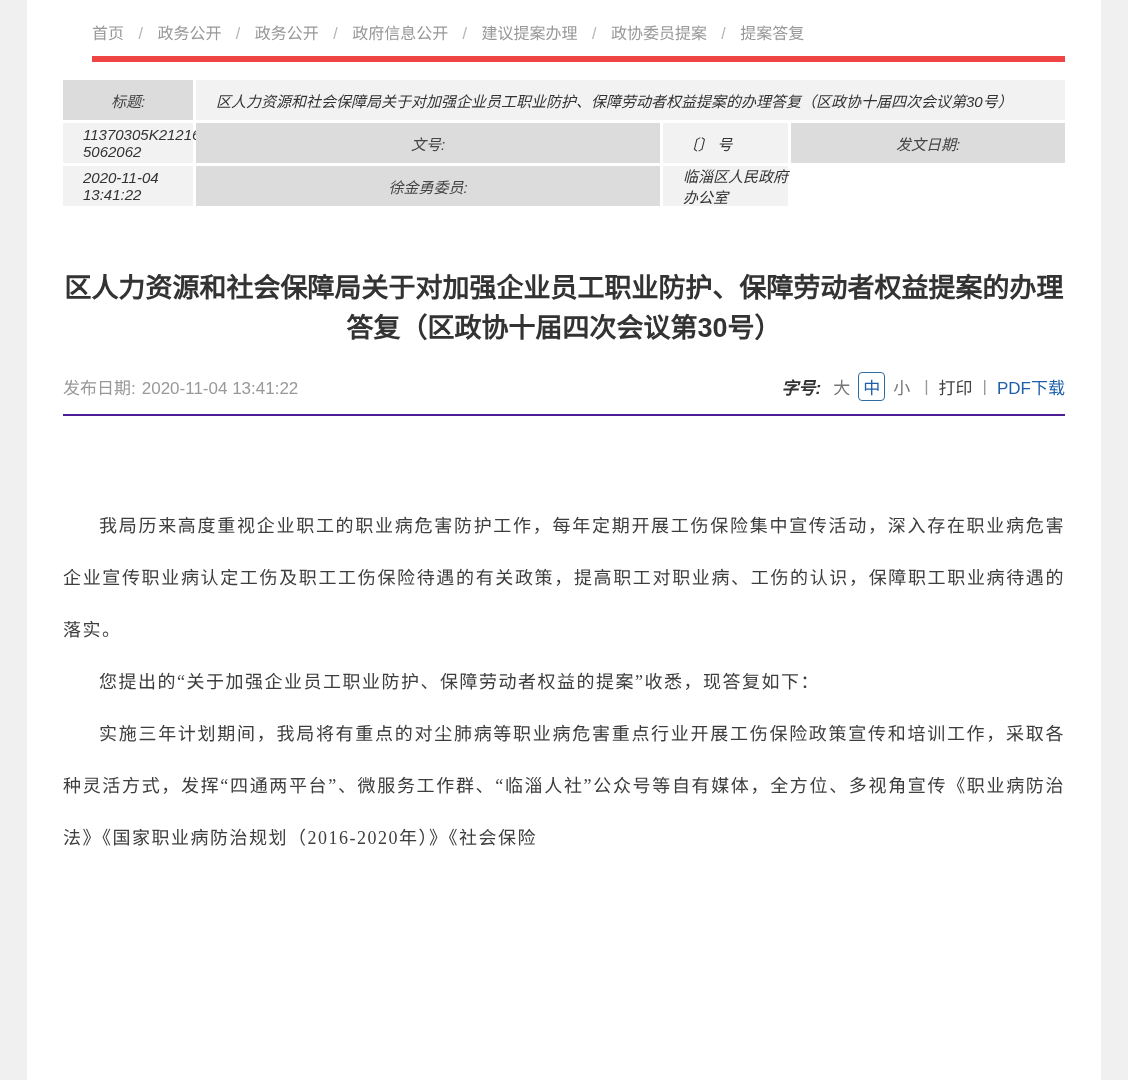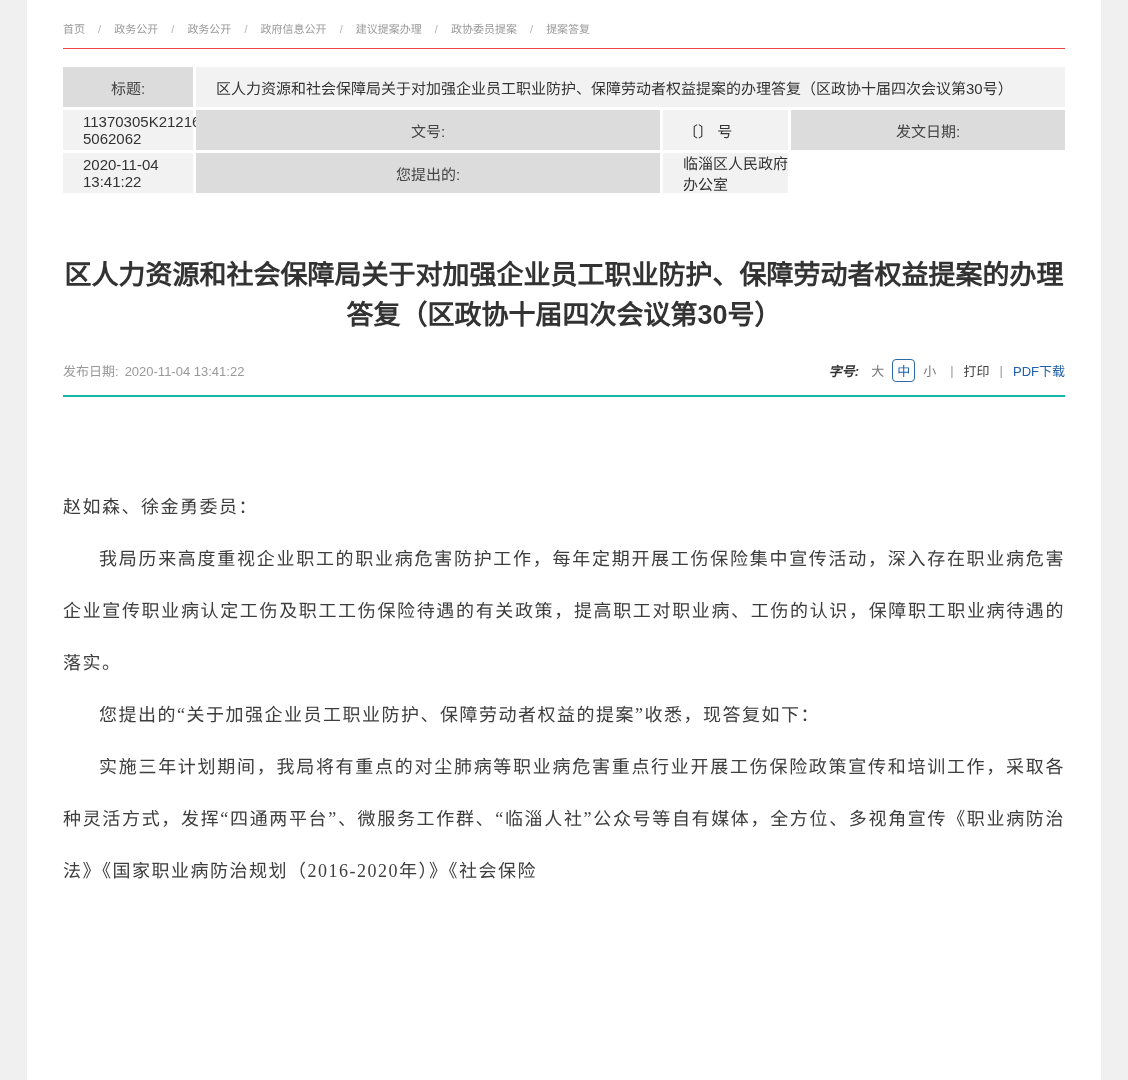--- a/index.html
+++ b/index.html
@@ -13,40 +13,42 @@
     width: 1074px;
     height: 1080px;
     margin: 0 auto;
     background: #ffffff;
     padding: 0 36px;
     overflow: hidden;
   }
   
   .breadcrumb {
     padding: 20px 0 12px 0;
-    border-bottom: 1px solid #ef4444;
-    font-size: 11px;
+    border-bottom: 6px solid #ef4444;
+    font-size: 16px;
     color: #999;
+    margin-left: 29px;
   }
   .breadcrumb a {
     color: #999;
     text-decoration: none;
     cursor: pointer;
   }
   .breadcrumb .sep {
     color: #b5b5b5;
     margin: 0 10px;
   }
   
   .meta-grid {
     margin-top: 18px;
     display: grid;
     grid-template-columns: 130px 464px 125px 1fr;
     gap: 3px;
     font-size: 15px;
+    font-style: italic;
   }
   .meta-grid .cell {
     height: 40px;
     display: flex;
     align-items: center;
   }
   .meta-grid .label {
     background: #dcdcdc;
     justify-content: center;
     color: #444;
@@ -64,25 +66,25 @@
     text-align: center;
     font-size: 27px;
     font-weight: bold;
     line-height: 40px;
     color: #333;
   }
   
   .info-bar {
     margin-top: 24px;
     padding-bottom: 13px;
-    border-bottom: 2px solid #14b8a6;
+    border-bottom: 2px solid #4c1d95;
     display: flex;
     justify-content: space-between;
     align-items: center;
-    font-size: 13px;
+    font-size: 17px;
   }
   .pub-date { color: #999; }
   .pub-date .pub-value { margin-left: 6px; }
   .controls { display: flex; align-items: center; color: #555; }
   .fs-label { color: #333; font-weight: bold; margin-right: 8px; font-style: italic; }
   .fs-opt {
     color: #777;
     cursor: pointer;
     margin: 0 4px;
     text-decoration: none;
@@ -135,21 +137,21 @@
 
     <div class="cell label">标题:</div>
     <div class="cell value span3">区人力资源和社会保障局关于对加强企业员工职业防护、保障劳动者权益提案的办理答复（区政协十届四次会议第30号）</div>
 
     <div class="cell value">11370305K21216551K/2020-5062062</div>
     <div class="cell label">文号:</div>
     <div class="cell value">〔〕 号</div>
 
     <div class="cell label">发文日期:</div>
     <div class="cell value">2020-11-04 13:41:22</div>
-    <div class="cell label">您提出的:</div>
+    <div class="cell label">徐金勇委员:</div>
     <div class="cell value">临淄区人民政府办公室</div>
   </div>
 
   <h1 class="article-title">区人力资源和社会保障局关于对加强企业员工职业防护、保障劳动者权益提案的办理答复（区政协十届四次会议第30号）</h1>
 
   <div class="info-bar">
     <div class="pub-date">
       <span>发布日期:</span><span class="pub-value">2020-11-04 13:41:22</span>
     </div>
     <div class="controls">
@@ -158,19 +160,18 @@
       <a class="fs-opt active">中</a>
       <a class="fs-opt">小</a>
       <span class="ctrl-sep">|</span>
       <a class="print-link">打印</a>
       <span class="ctrl-sep">|</span>
       <a class="pdf-link">PDF下载</a>
     </div>
   </div>
 
   <div class="article-body">
-    <p>赵如森、徐金勇委员：</p>
     <p class="indent">我局历来高度重视企业职工的职业病危害防护工作，每年定期开展工伤保险集中宣传活动，深入存在职业病危害企业宣传职业病认定工伤及职工工伤保险待遇的有关政策，提高职工对职业病、工伤的认识，保障职工职业病待遇的落实。</p>
     <p class="indent">您提出的“关于加强企业员工职业防护、保障劳动者权益的提案”收悉，现答复如下：</p>
     <p class="indent">实施三年计划期间，我局将有重点的对尘肺病等职业病危害重点行业开展工伤保险政策宣传和培训工作，采取各种灵活方式，发挥“四通两平台”、微服务工作群、“临淄人社”公众号等自有媒体，全方位、多视角宣传《职业病防治法》《国家职业病防治规划（2016-2020年）》《社会保险</p>
   </div>
 
 </div>
 
 </body></html>

